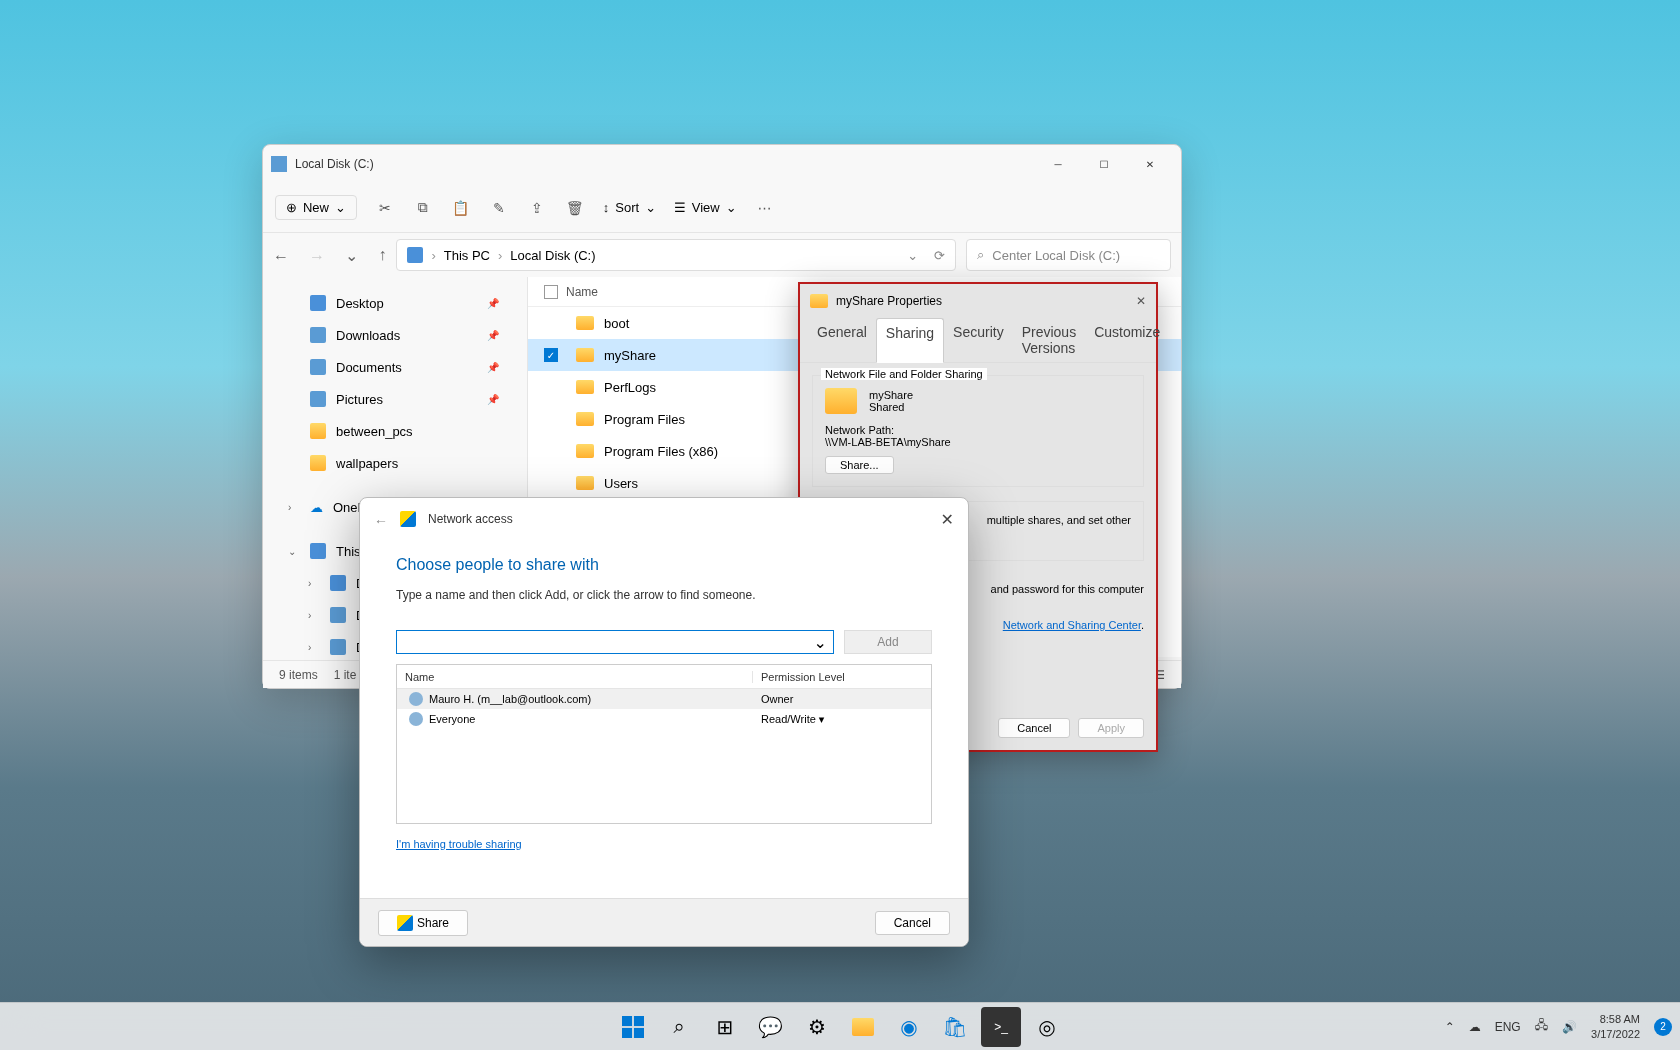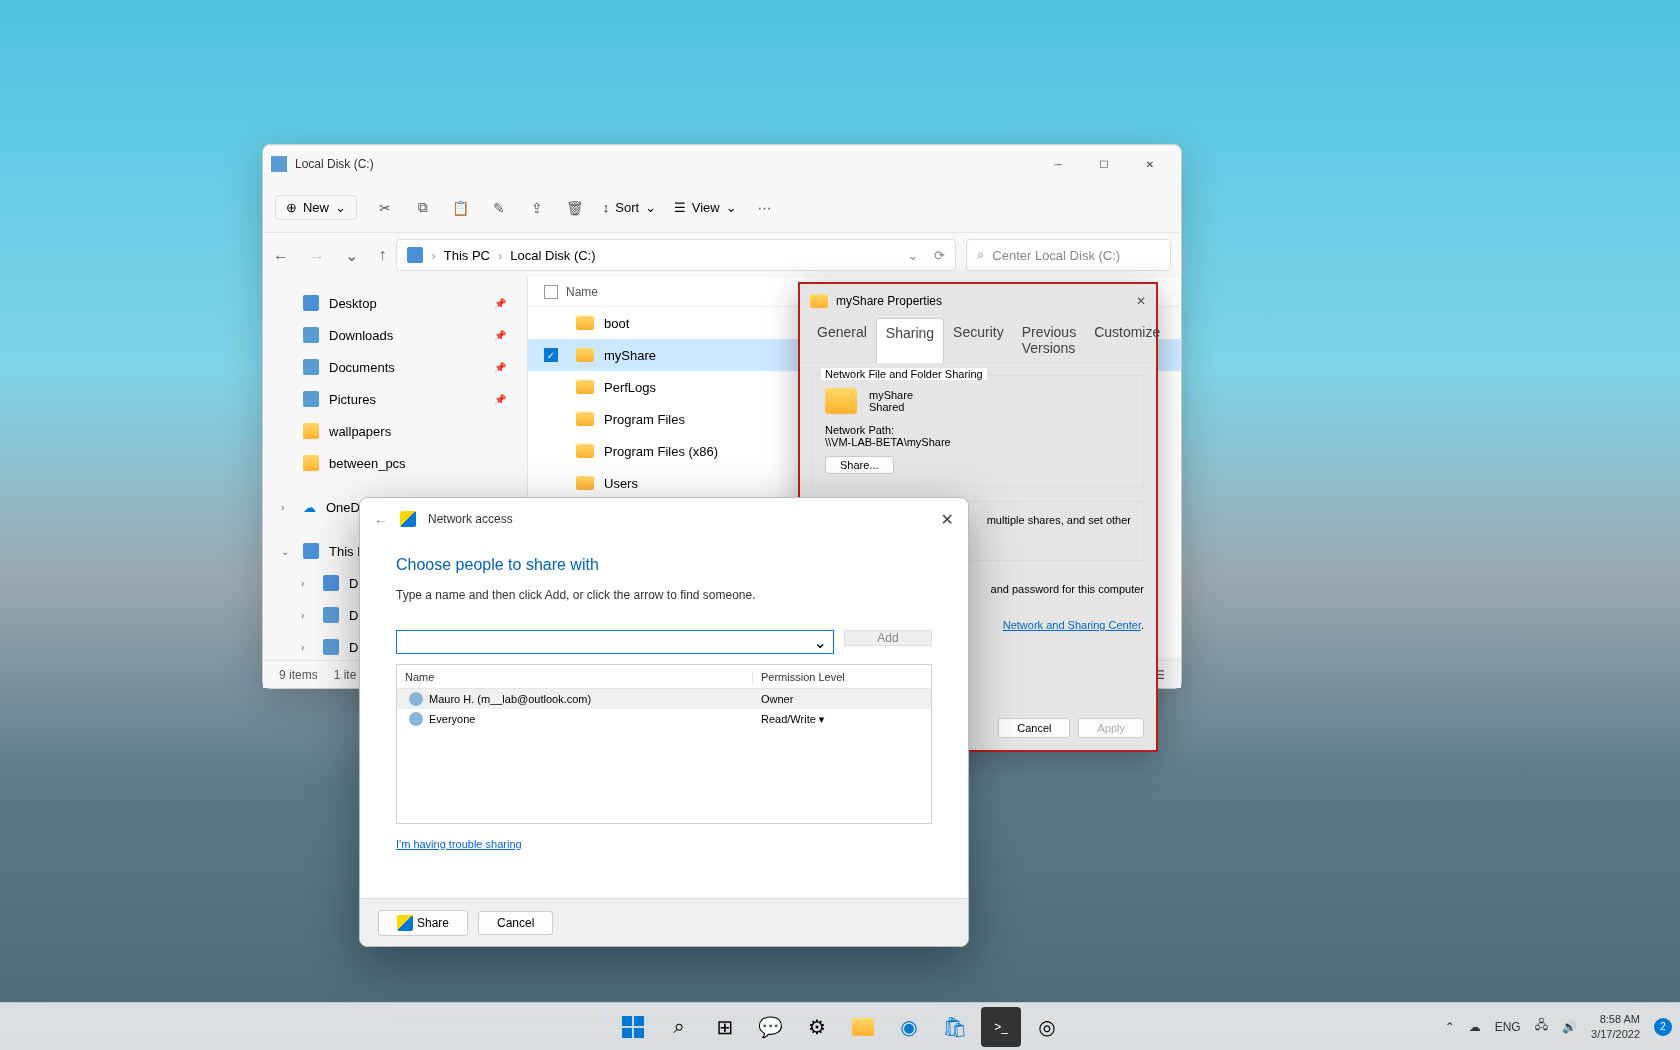--- a/index.html
+++ b/index.html
@@ -15,21 +15,21 @@
 .toolbar { height: 50px; display: flex; align-items: center; padding: 0 12px; gap: 18px; border-bottom: 1px solid #e5e5e5; }
 .tb-new { display: flex; align-items: center; gap: 6px; font-size: 13px; padding: 4px 10px; border: 1px solid #ddd; border-radius: 4px; }
 .tb-icon { width: 20px; height: 20px; display: flex; align-items: center; justify-content: center; color: #555; font-size: 14px; }
 .tb-sort { display: flex; align-items: center; gap: 6px; font-size: 13px; }
 .navbar { height: 44px; display: flex; align-items: center; padding: 0 10px; gap: 10px; }
 .nav-arrows { display: flex; gap: 20px; color: #666; }
 .breadcrumb { flex: 1; height: 32px; border: 1px solid #ddd; border-radius: 4px; display: flex; align-items: center; padding: 0 10px; font-size: 13px; gap: 8px; background: #fff; }
 .bc-sep { color: #999; }
 .searchbox { width: 205px; height: 32px; border: 1px solid #ddd; border-radius: 4px; display: flex; align-items: center; padding: 0 10px; font-size: 13px; color: #888; background: #fff; gap: 8px; }
 .explorer-body { display: flex; height: 380px; }
-.sidebar { width: 265px; padding: 10px 0; border-right: 1px solid #e5e5e5; overflow: hidden; }
+.sidebar { width: 265px; padding: 10px 7px; border-right: 1px solid #e5e5e5; overflow: hidden; }
 .sb-item { height: 32px; display: flex; align-items: center; padding: 0 20px 0 40px; font-size: 13px; gap: 10px; position: relative; }
 .sb-item .pin { position: absolute; right: 20px; color: #999; font-size: 10px; }
 .sb-item.sub { padding-left: 60px; }
 .sb-chevron { position: absolute; left: 18px; font-size: 10px; color: #666; }
 .filelist { flex: 1; background: #fff; }
 .fl-header { height: 30px; display: flex; align-items: center; border-bottom: 1px solid #eee; font-size: 12px; color: #555; padding: 0 16px; }
 .fl-row { height: 32px; display: flex; align-items: center; padding: 0 16px; font-size: 13px; gap: 10px; }
 .fl-row.selected { background: #cce8ff; }
 .fl-check { width: 14px; height: 14px; border: 1px solid #999; margin-right: 8px; }
 .fl-check.checked { background: #0078d4; border-color: #0078d4; color: #fff; font-size: 10px; display: flex; align-items: center; justify-content: center; }
@@ -64,30 +64,30 @@
 .na-back { color: #888; font-size: 14px; }
 .na-shield { width: 16px; height: 16px; background: linear-gradient(135deg, #ffd700 50%, #0078d4 50%); border-radius: 2px; }
 .na-title { font-size: 12px; color: #333; }
 .na-close { margin-left: auto; font-size: 16px; color: #444; }
 .na-body { padding: 16px 36px; }
 .na-heading { color: #0063b1; font-size: 16px; margin-bottom: 14px; }
 .na-sub { font-size: 12px; color: #333; margin-bottom: 28px; }
 .na-input-row { display: flex; gap: 10px; margin-bottom: 10px; }
 .na-input { flex: 1; height: 24px; border: 1px solid #0078d4; display: flex; align-items: center; padding-right: 6px; }
 .na-input-field { flex: 1; border: none; outline: none; padding: 0 6px; font-size: 12px; }
-.na-add { width: 88px; height: 16px; border: 1px solid #ddd; font-size: 12px; color: #888; }
+.na-add { width: 88px; height: 24px; border: 1px solid #ddd; font-size: 12px; color: #888; }
 .na-list { border: 1px solid #ccc; height: 160px; }
 .na-list-hdr { display: flex; height: 24px; align-items: center; font-size: 11px; color: #333; border-bottom: 1px solid #e5e5e5; }
 .na-col-name { width: 356px; padding-left: 8px; border-right: 1px solid #e5e5e5; }
 .na-col-perm { flex: 1; padding-left: 8px; }
 .na-list-row { display: flex; height: 20px; align-items: center; font-size: 11px; }
 .na-list-row.sel { background: #f0f0f0; }
 .na-user-icon { width: 14px; height: 14px; border-radius: 50%; background: #8ab4d8; margin: 0 6px 0 4px; }
 .na-trouble { color: #0066cc; text-decoration: underline; font-size: 11px; margin-top: 14px; display: inline-block; }
-.na-footer { position: absolute; bottom: 0; left: 0; right: 0; height: 48px; background: #f0f0f0; border-top: 1px solid #ddd; display: flex; align-items: center; justify-content: flex-start; padding: 4px 18px; gap: 10px; border-radius: 0 0 8px 8px; }
+.na-footer { position: absolute; bottom: 0; left: 0; right: 0; height: 48px; background: #f0f0f0; border-top: 1px solid #ddd; display: flex; align-items: center; justify-content: space-between; padding: 4px 18px; border-radius: 0 0 8px 8px; }
 .na-btn { padding: 4px 18px; border: 1px solid #ccc; border-radius: 3px; font-size: 12px; background: #fdfdfd; }
 .na-share-btn { display: flex; align-items: center; gap: 4px; }
 
 
 .taskbar { position: absolute; bottom: 0; left: 0; right: 0; height: 48px; background: rgba(243,243,243,0.85); backdrop-filter: blur(20px); display: flex; align-items: center; border-top: 1px solid rgba(0,0,0,0.1); }
 .tb-center { position: absolute; left: 50%; transform: translateX(-50%); display: flex; gap: 6px; }
 .tb-item { width: 40px; height: 40px; display: flex; align-items: center; justify-content: center; border-radius: 4px; font-size: 20px; }
 .tb-right { position: absolute; right: 8px; display: flex; align-items: center; gap: 14px; font-size: 12px; color: #333; }
 .tb-time { text-align: right; font-size: 11px; line-height: 1.3; }
 .tb-badge { width: 18px; height: 18px; background: #0078d4; border-radius: 50%; color: #fff; display: flex; align-items: center; justify-content: center; font-size: 10px; }
@@ -160,25 +160,25 @@
           <span>Documents</span>
           <span class="pin">📌</span>
         </div>
       <div class="sb-item">
           <span class="icon-sm i-folder-blue"></span>
           <span>Pictures</span>
           <span class="pin">📌</span>
         </div>
       <div class="sb-item">
           <span class="icon-sm i-folder-yel"></span>
+          <span>between_pcs</span>
+        </div>
+      <div class="sb-item">
+          <span class="icon-sm i-folder-yel"></span>
           <span>wallpapers</span>
-        </div>
-      <div class="sb-item">
-          <span class="icon-sm i-folder-yel"></span>
-          <span>between_pcs</span>
         </div>
       <div style="height:12px"></div>
       <div class="sb-item">
           <span class="sb-chevron">›</span>
           <span style="color:#0078d4">☁</span>
           <span>OneDriv</span>
         </div>
       <div style="height:12px"></div>
       <div class="sb-item">
           <span class="sb-chevron">⌄</span>

